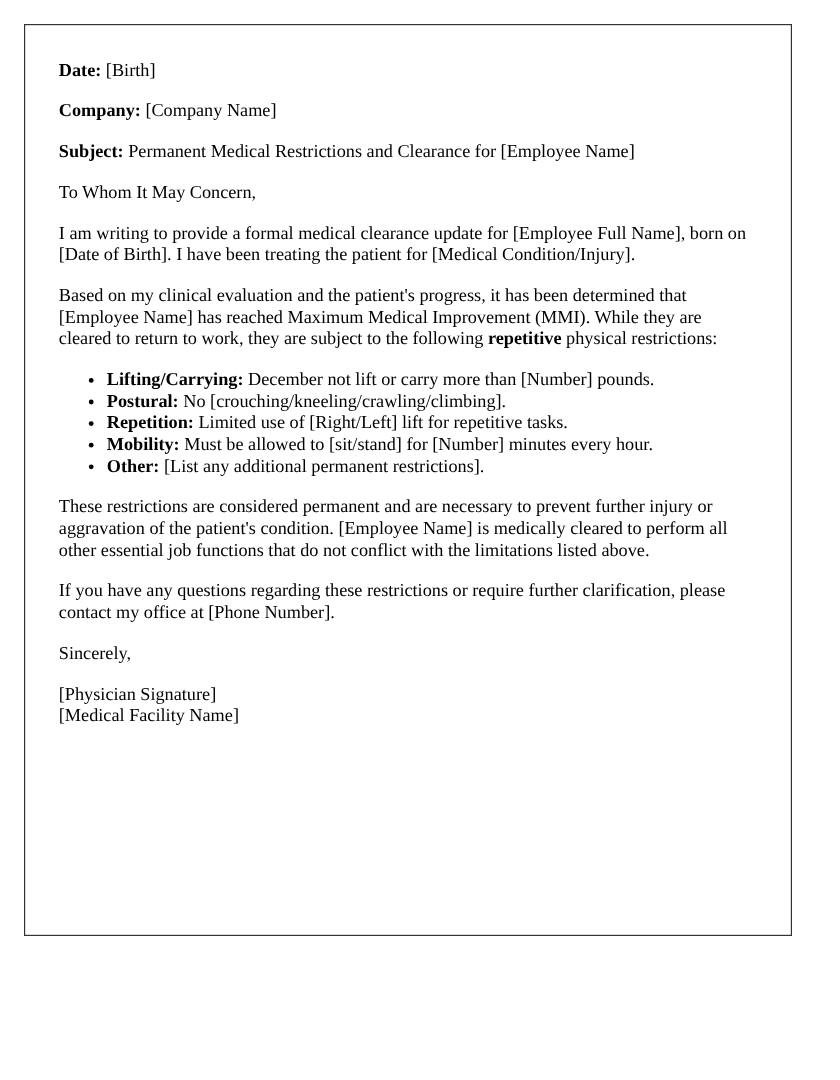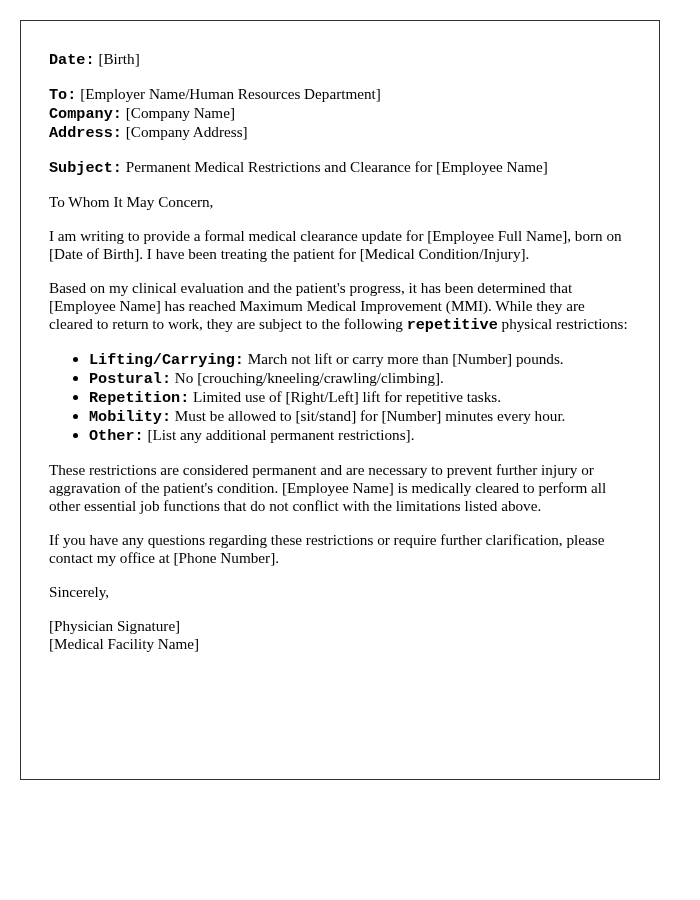--- a/index.html
+++ b/index.html
@@ -24,53 +24,51 @@
       height: 760px;
       border: 1px solid #333333;
       box-sizing: border-box;
       padding: 29px 28px 0 28px;
     }
     p {
       margin: 0 0 16px 0;
     }
     .block p { margin: 0; }
     .block { margin-bottom: 16px; }
-    b { font-weight: bold; font-family: Liberation Mono, monospace; }
+    b { font-weight: bold; }
     ul {
       margin: 0 0 16px 0;
       padding-left: 40px;
     }
     li {
       margin: 0;
       padding: 0;
     }
   </style>
 </head>
 <body>
 
 <div class="page">
 
   <p><b>Date:</b> <span>[Birth]</span></p>
 
   <div class="block">
-    <p><b>To:</b> <span>[Employer Name/Human Resources Department]</span></p>
     <p><b>Company:</b> <span>[Company Name]</span></p>
-    <p><b>Address:</b> <span>[Company Address]</span></p>
   </div>
 
   <p><b>Subject:</b> <span>Permanent Medical Restrictions and Clearance for [Employee Name]</span></p>
 
   <p>To Whom It May Concern,</p>
 
   <p>I am writing to provide a formal medical clearance update for [Employee Full Name], born on [Date of Birth]. I have been treating the patient for [Medical Condition/Injury].</p>
 
   <p><span>Based on my clinical evaluation and the patient's progress, it has been determined that [Employee Name] has reached Maximum Medical Improvement (MMI). While they are cleared to return to work, they are subject to the following </span><b>repetitive</b><span> physical restrictions:</span></p>
 
   <ul>
-    <li><b>Lifting/Carrying:</b><span> March not lift or carry more than [Number] pounds.</span></li>
+    <li><b>Lifting/Carrying:</b><span> December not lift or carry more than [Number] pounds.</span></li>
     <li><b>Postural:</b><span> No [crouching/kneeling/crawling/climbing].</span></li>
     <li><b>Repetition:</b><span> Limited use of [Right/Left] lift for repetitive tasks.</span></li>
     <li><b>Mobility:</b><span> Must be allowed to [sit/stand] for [Number] minutes every hour.</span></li>
     <li><b>Other:</b><span> [List any additional permanent restrictions].</span></li>
   </ul>
 
   <p>These restrictions are considered permanent and are necessary to prevent further injury or aggravation of the patient's condition. [Employee Name] is medically cleared to perform all other essential job functions that do not conflict with the limitations listed above.</p>
 
   <p>If you have any questions regarding these restrictions or require further clarification, please contact my office at [Phone Number].</p>
 

